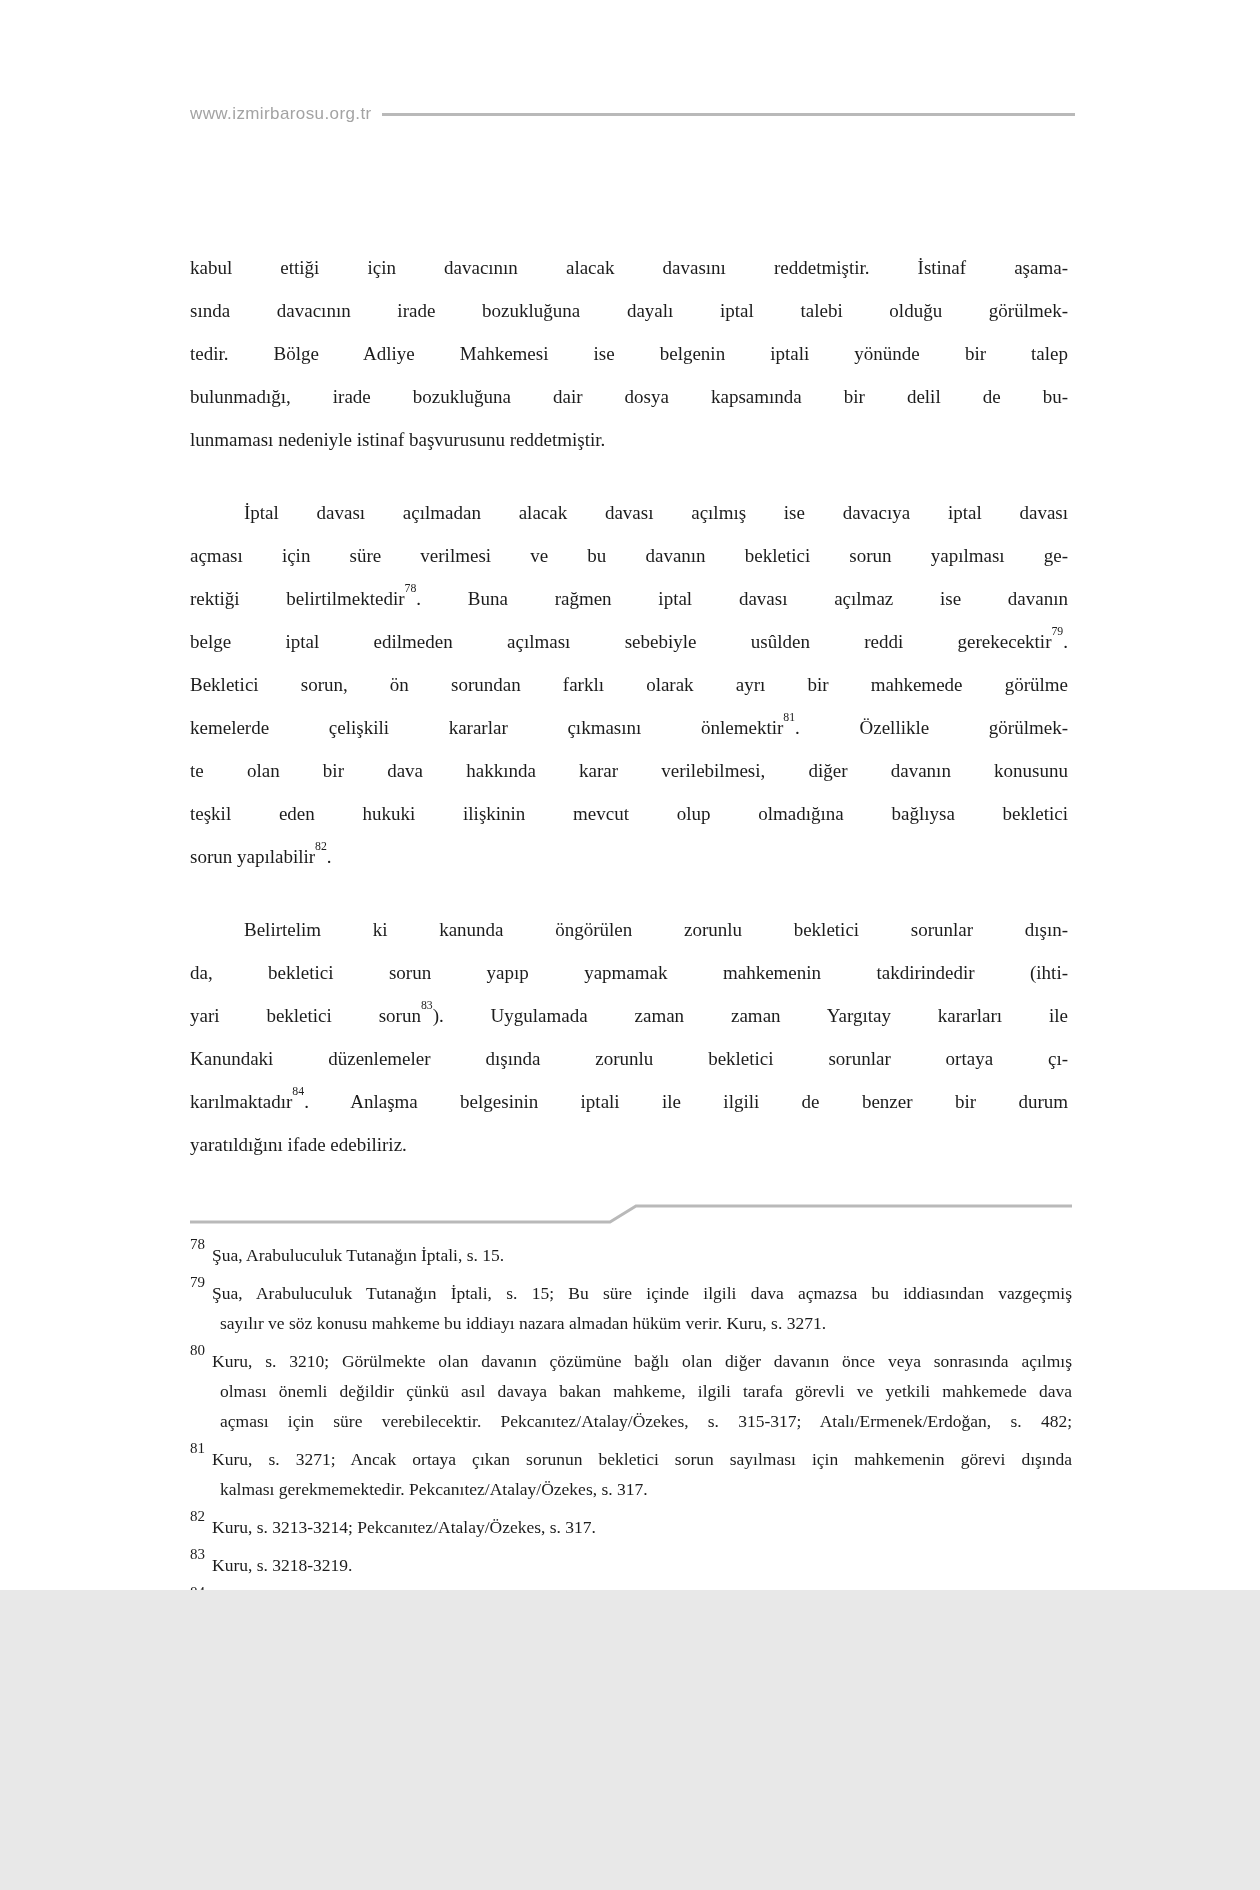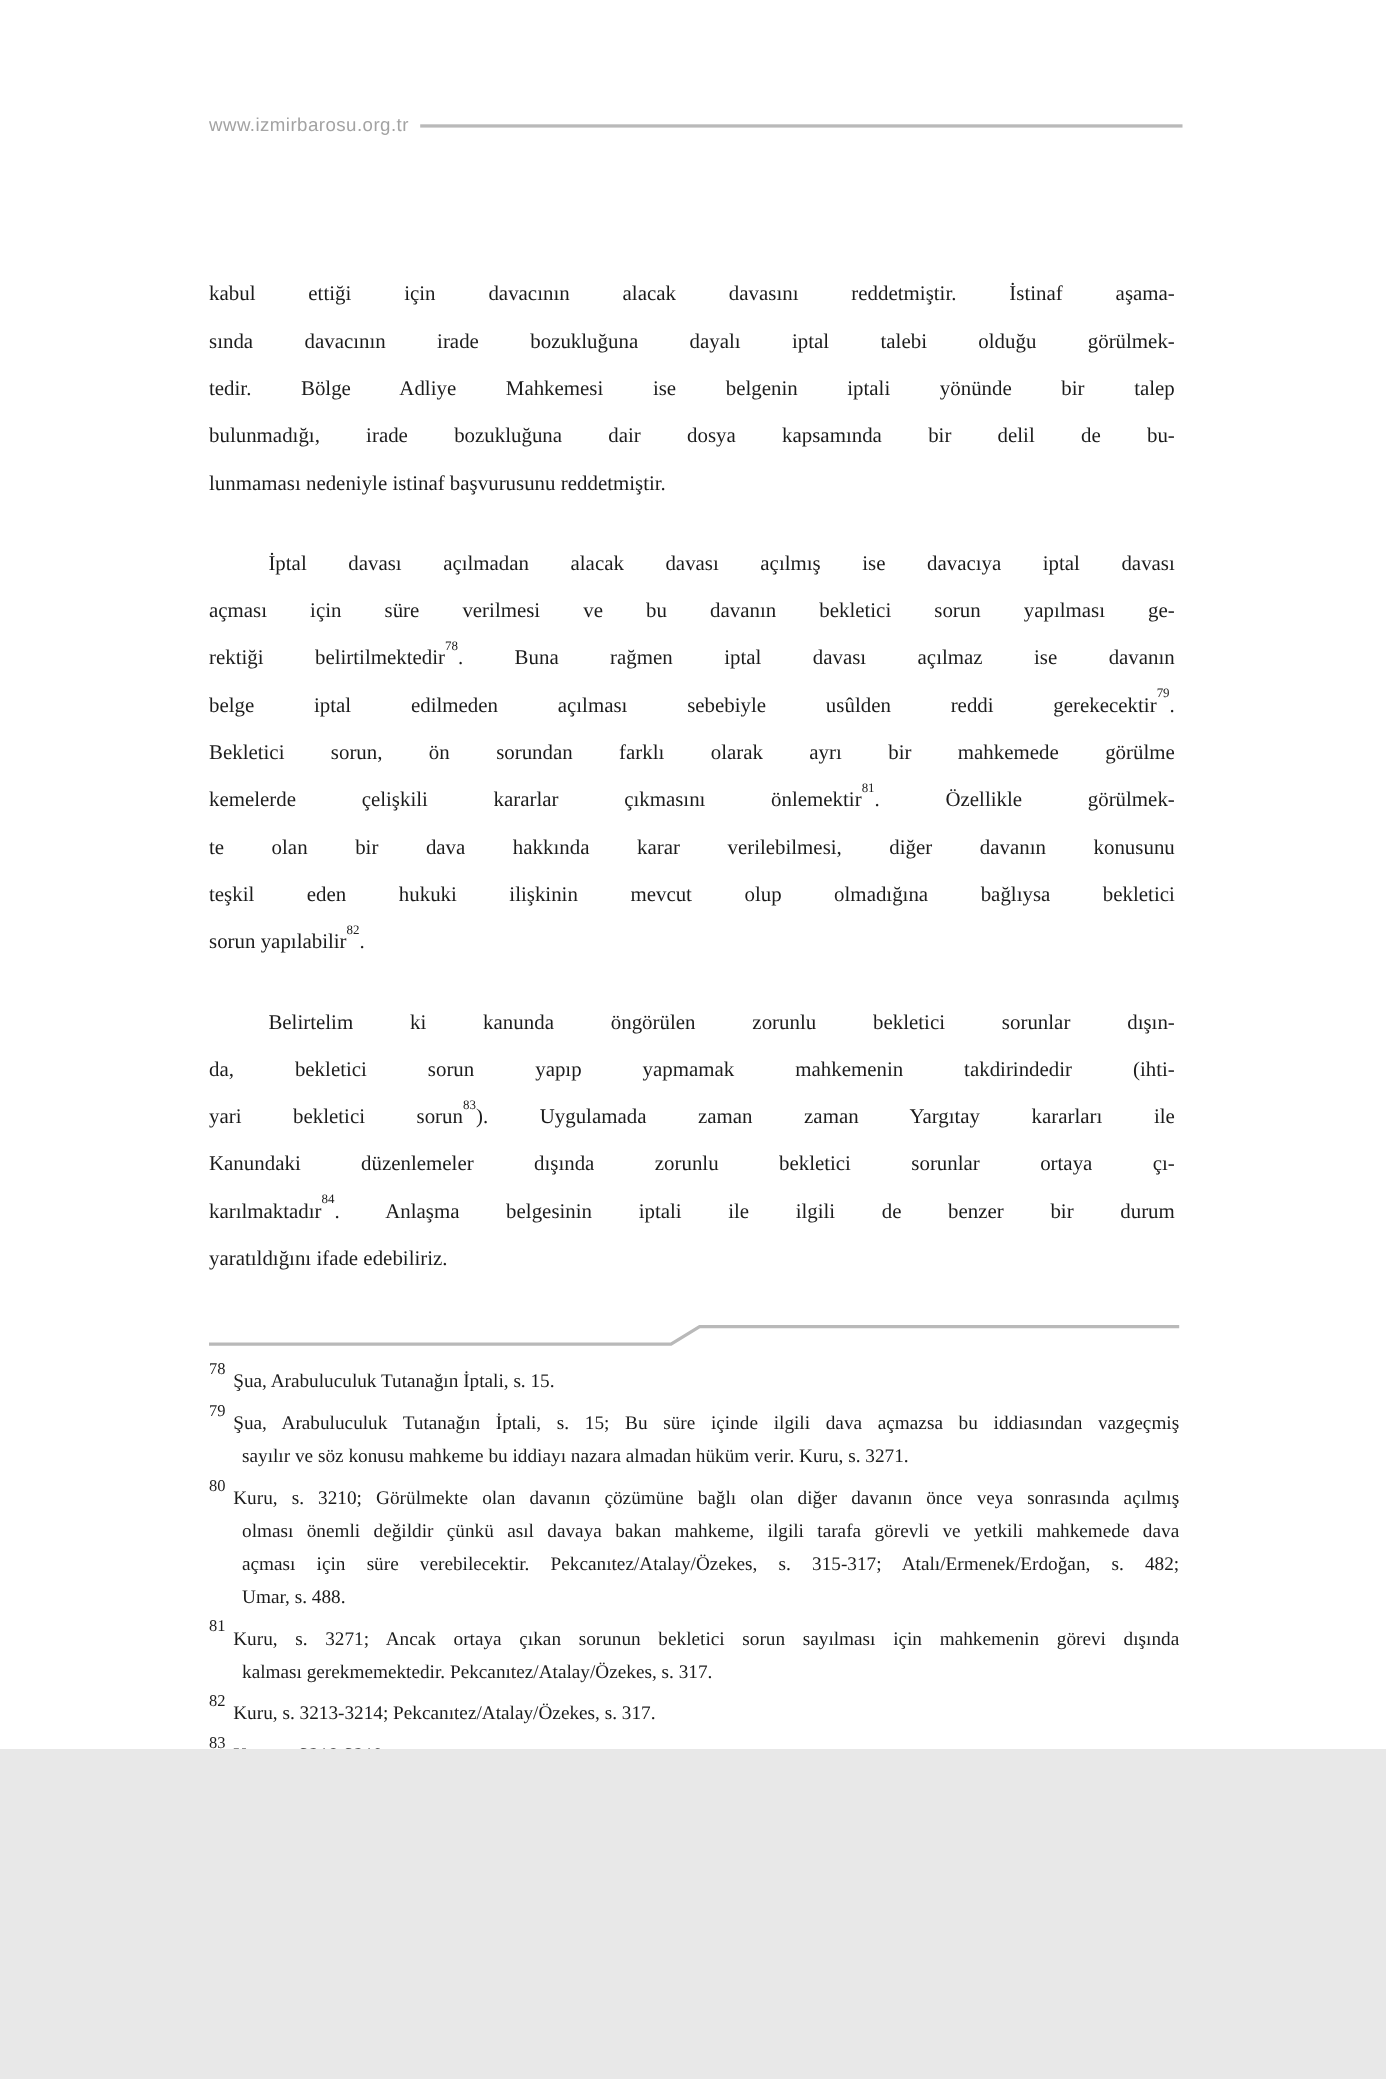--- a/index.html
+++ b/index.html
@@ -116,21 +116,20 @@
         <div class="fn-line final"><sup class="fn-num">78</sup>Şua, Arabuluculuk Tutanağın İptali, s. 15.</div>
       </div>
       <div class="footnote">
         <div class="fn-line"><sup class="fn-num">79</sup>Şua, Arabuluculuk Tutanağın İptali, s. 15; Bu süre içinde ilgili dava açmazsa bu iddiasından vazgeçmiş</div>
         <div class="fn-line final cont">sayılır ve söz konusu mahkeme bu iddiayı nazara almadan hüküm verir. Kuru, s. 3271.</div>
       </div>
       <div class="footnote">
         <div class="fn-line"><sup class="fn-num">80</sup>Kuru, s. 3210; Görülmekte olan davanın çözümüne bağlı olan diğer davanın önce veya sonrasında açılmış</div>
         <div class="fn-line cont">olması önemli değildir çünkü asıl davaya bakan mahkeme, ilgili tarafa görevli ve yetkili mahkemede dava</div>
         <div class="fn-line cont">açması için süre verebilecektir. Pekcanıtez/Atalay/Özekes, s. 315-317; Atalı/Ermenek/Erdoğan, s. 482;</div>
-        <div class="fn-line final cont">Umar, s. 488.</div>
       </div>
       <div class="footnote">
         <div class="fn-line"><sup class="fn-num">81</sup>Kuru, s. 3271; Ancak ortaya çıkan sorunun bekletici sorun sayılması için mahkemenin görevi dışında</div>
         <div class="fn-line final cont">kalması gerekmemektedir. Pekcanıtez/Atalay/Özekes, s. 317.</div>
       </div>
       <div class="footnote">
         <div class="fn-line final"><sup class="fn-num">82</sup>Kuru, s. 3213-3214; Pekcanıtez/Atalay/Özekes, s. 317.</div>
       </div>
       <div class="footnote">
         <div class="fn-line final"><sup class="fn-num">83</sup>Kuru, s. 3218-3219.</div>

